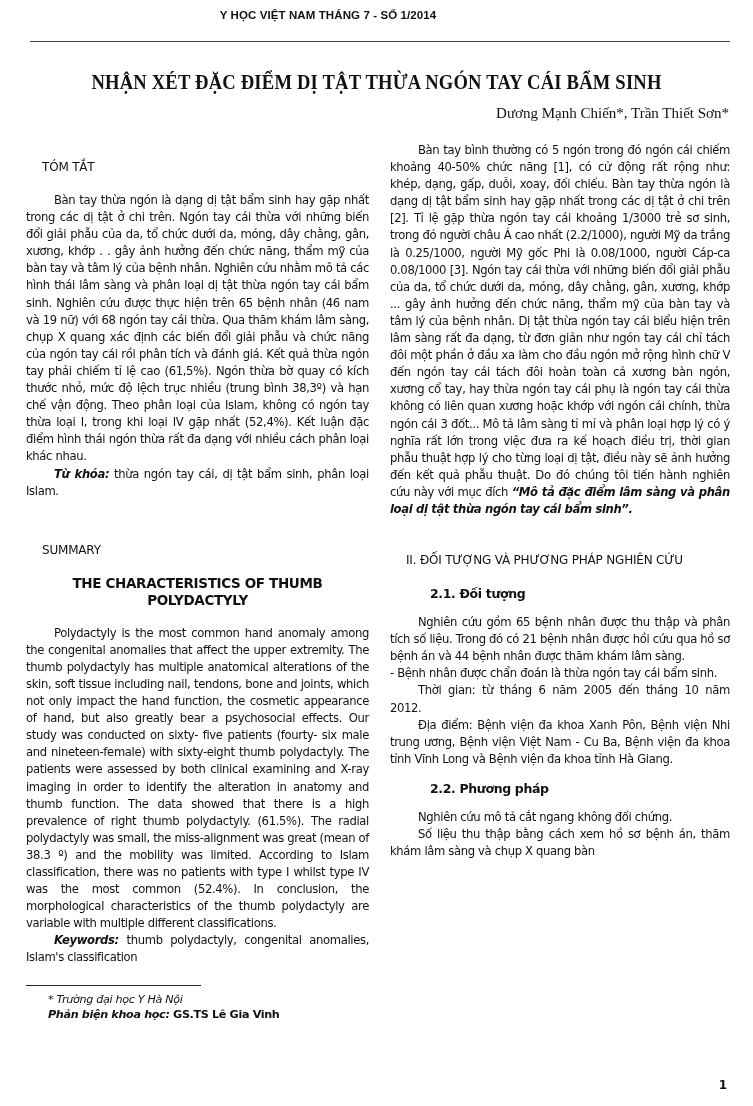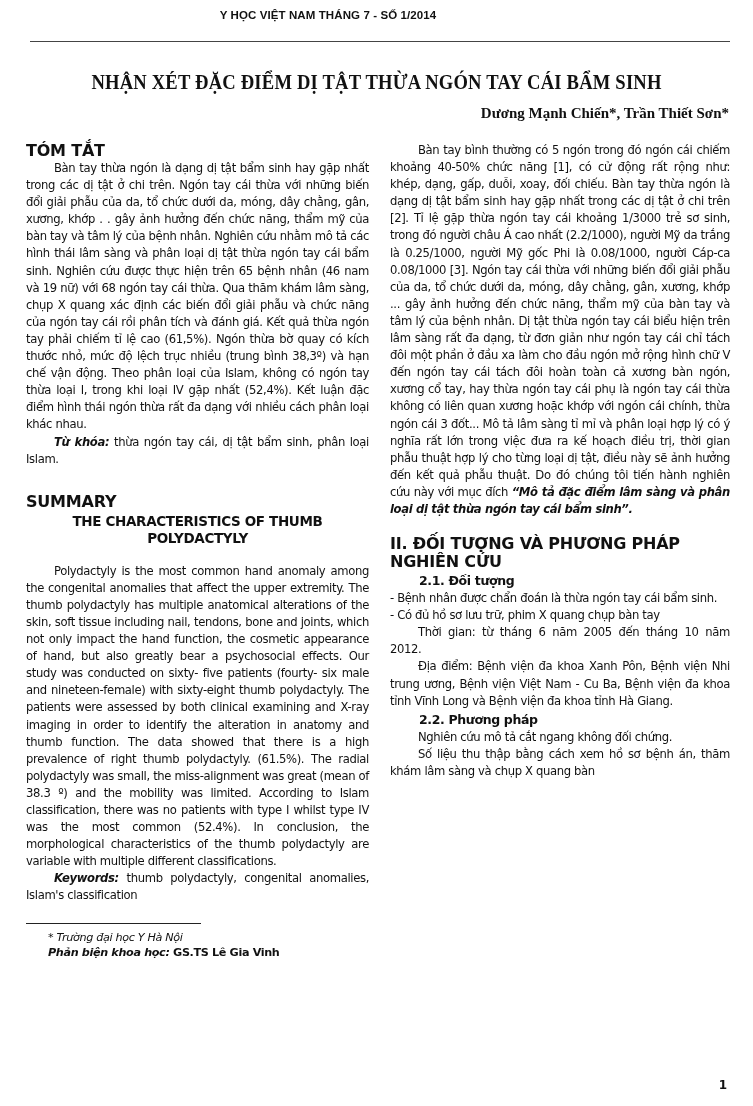--- a/index.html
+++ b/index.html
@@ -12,35 +12,35 @@
     position: absolute; top: 41px; left: 30px; width: 700px; height: 0;
     border-top: 1.5px solid #444;
   }
   .title {
     position: absolute; top: 58px; left: 0; width: 753px; text-align: center;
     font-family: "Liberation Serif", serif; font-weight: bold; font-size: 20px; letter-spacing: 0.2px;
     transform: scaleX(0.93); transform-origin: center;
   }
   .authors {
     position: absolute; top: 105px; right: 24px;
-    font-family: "Liberation Serif", serif; font-weight: bold; font-size: 15px;
+    font-family: "Liberation Serif", serif; font-weight: normal; font-size: 15px;
   }
   .col {
     position: absolute; top: 142px; width: 343px;
     font-family: "DejaVu Sans", sans-serif; font-size: 11.6px; line-height: 17.1px;
     letter-spacing: -0.35px;
   }
   .col-left { left: 26px; }
   .col-right { left: 390px; width: 340px; }
   .h-sec {
-    font-family: "DejaVu Sans", sans-serif; font-weight: bold; font-size: 16px; line-height: 18px;
-    margin: 0; letter-spacing: -0.2px;
+    font-family: "DejaVu Sans", sans-serif; font-weight: normal; font-size: 12px; line-height: 18px;
+    margin: 16px; letter-spacing: -0.2px;
   }
   .h-sub {
-    font-weight: bold; font-size: 12.5px; margin: 1px; padding-left: 28px; line-height: 17px;
+    font-weight: bold; font-size: 12.5px; margin: 12px; padding-left: 28px; line-height: 17px;
   }
   .h-en-title {
     font-weight: bold; font-size: 13.5px; text-align: center; line-height: 17px; margin: 2px 0 16px 0;
   }
   p { margin: 0; text-align: justify; }
   .ind { text-indent: 28px; }
   .gap { height: 17px; }
   .gap-s { height: 8px; }
   .kw-label { font-weight: bold; font-style: italic; }
   .aim { font-weight: bold; font-style: italic; }
@@ -80,22 +80,22 @@
   <div class="foot"><span class="foot-it foot-strong">Phản biện khoa học:</span><span class="foot-strong"> GS.TS Lê Gia Vinh</span></div>
 </div>
 
 <div class="col col-right">
   <p class="ind"><span>Bàn tay bình thường có 5 ngón trong đó ngón cái chiếm khoảng 40-50% chức năng [1], có cử động rất rộng như: khép, dạng, gấp, duỗi, xoay, đối chiếu. Bàn tay thừa ngón là dạng dị tật bẩm sinh hay gặp nhất trong các dị tật ở chi trên [2]. Tỉ lệ gặp thừa ngón tay cái khoảng 1/3000 trẻ sơ sinh, trong đó người châu Á cao nhất (2.2/1000), người Mỹ da trắng là 0.25/1000, người Mỹ gốc Phi là 0.08/1000, người Cáp-ca 0.08/1000 [3]. Ngón tay cái thừa với những biến đổi giải phẫu của da, tổ chức dưới da, móng, dây chằng, gân, xương, khớp ... gây ảnh hưởng đến chức năng, thẩm mỹ của bàn tay và tâm lý của bệnh nhân. Dị tật thừa ngón tay cái biểu hiện trên lâm sàng rất đa dạng, từ đơn giản như ngón tay cái chỉ tách đôi một phần ở đầu xa làm cho đầu ngón mở rộng hình chữ V đến ngón tay cái tách đôi hoàn toàn cả xương bàn ngón, xương cổ tay, hay thừa ngón tay cái phụ là ngón tay cái thừa không có liên quan xương hoặc khớp với ngón cái chính, thừa ngón cái 3 đốt...  Mô tả lâm sàng tỉ mỉ và phân loại hợp lý có ý nghĩa rất lớn trong việc đưa ra kế hoạch điều trị,  thời gian phẫu thuật hợp lý cho từng loại dị tật, điều này sẽ ảnh hưởng đến kết quả phẫu thuật. Do đó chúng tôi tiến hành nghiên cứu này với mục đích </span><span class="aim">“Mô tả đặc điểm lâm sàng và phân loại dị tật thừa ngón tay cái bẩm sinh”.</span></p>
 
   <div class="gap"></div>
 
   <h2 class="h-sec">II. ĐỐI TƯỢNG VÀ PHƯƠNG PHÁP NGHIÊN CỨU</h2>
   <h3 class="h-sub">2.1. Đối tượng</h3>
+  <p class="ind">Nghiên cứu gồm 65 bệnh nhân được thu thập và phân tích số liệu. Trong đó có 21 bệnh nhân được hồi cứu qua hồ sơ bệnh án và 44 bệnh nhân được thăm khám lâm sàng.</p>
   <p>- Bệnh nhân được chẩn đoán là thừa ngón tay cái bẩm sinh.</p>
-  <p>- Có đủ hồ sơ lưu trữ, phim X quang chụp bàn tay</p>
   <p class="ind">Thời gian: từ tháng 6 năm 2005 đến tháng 10 năm 2012.</p>
   <p class="ind">Địa điểm: Bệnh viện đa khoa Xanh Pôn, Bệnh viện Nhi trung ương, Bệnh viện Việt Nam - Cu Ba, Bệnh viện đa khoa tỉnh Vĩnh Long và Bệnh viện đa khoa tỉnh Hà Giang.</p>
   <h3 class="h-sub">2.2. Phương pháp</h3>
   <p class="ind">Nghiên cứu mô tả cắt ngang không đối chứng.</p>
   <p class="ind">Số liệu thu thập bằng cách xem hồ sơ bệnh án, thăm khám lâm sàng và chụp X quang bàn</p>
 </div>
 
 <div class="page-num">1</div>
 
 </body></html>

